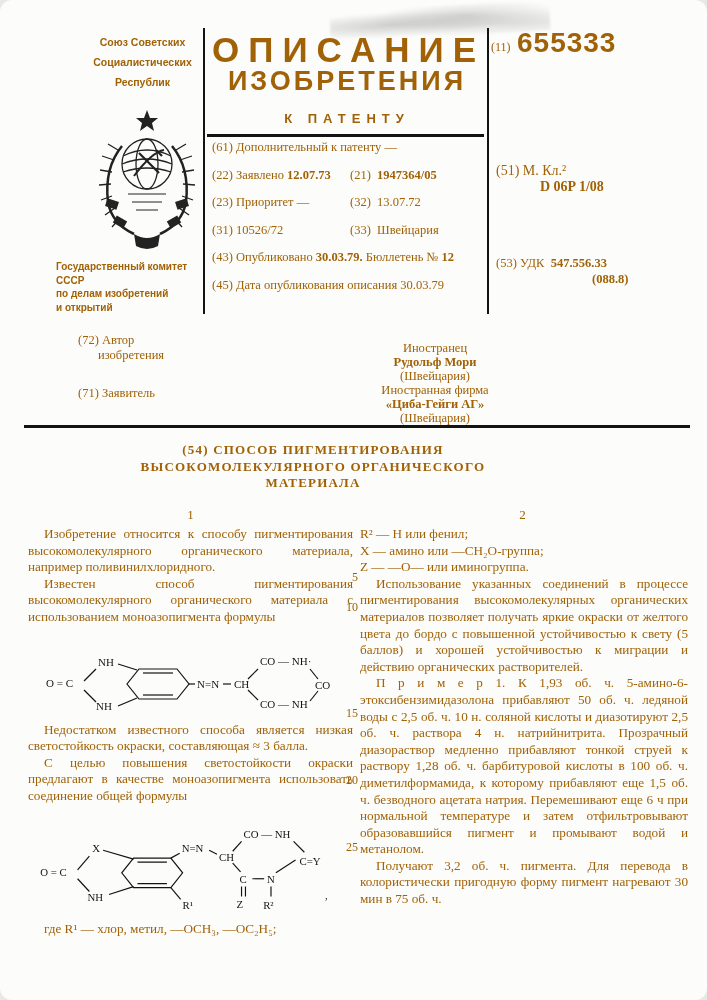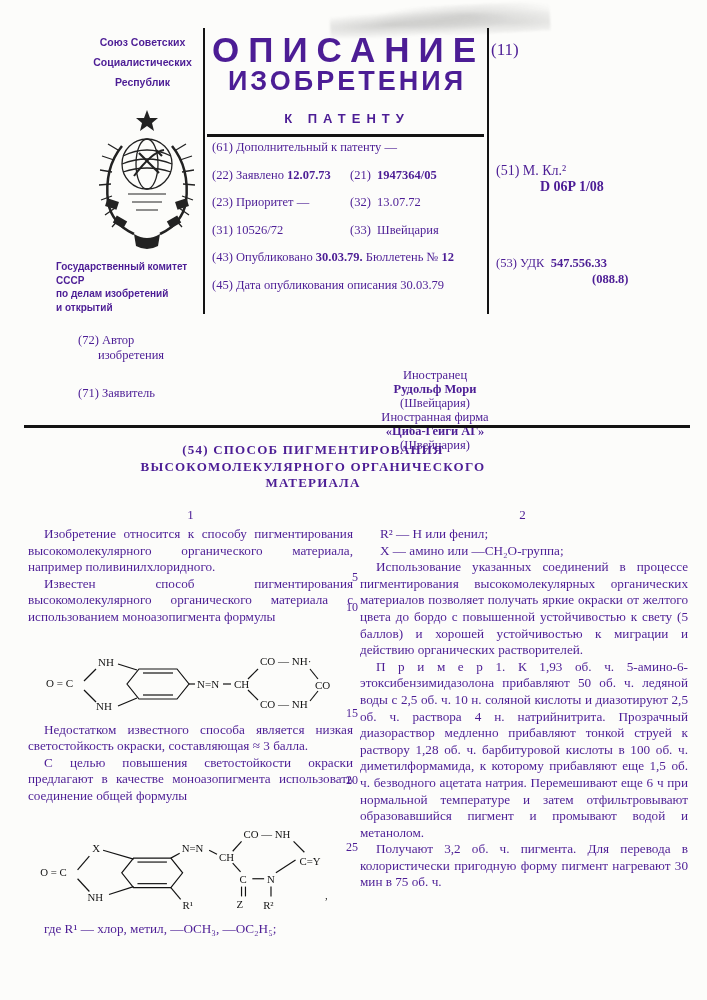--- a/index.html
+++ b/index.html
@@ -1,19 +1,20 @@
 <!DOCTYPE html>
 <html><head>
 <meta charset="utf-8">
 <style>
   html,body{margin:0;padding:0;background:#e8e8e4;}
   .page{
     position:relative;width:707px;height:1000px;margin:0 auto;
-    background:#fcfcfa;color:#4c1d95;overflow:hidden;
+    background:#fcfcfa;color:#a16207;overflow:hidden;
     font-family:"Liberation Serif","DejaVu Serif",serif;
+    border-radius:12px;
   }
   .sans{font-family:"Liberation Sans","DejaVu Sans",sans-serif;}
   .abs{position:absolute;}
   .b{font-weight:bold;}
 
   
   .smudge{
     left:330px;top:6px;width:220px;height:30px;opacity:.55;
     background:
       radial-gradient(ellipse at 28% 55%, rgba(70,70,70,.45), transparent 55%),
@@ -36,45 +37,45 @@
   
   .t-opis{left:209px;top:30px;width:276px;font-size:35px;font-weight:bold;letter-spacing:9px;white-space:nowrap;text-align:right;}
   .t-izob{left:209px;top:66px;width:276px;font-size:27px;font-weight:bold;letter-spacing:3px;white-space:nowrap;text-align:center;}
   .t-kpat{left:209px;top:111px;width:276px;font-size:13px;font-weight:bold;letter-spacing:6px;text-align:center;}
 
   .fields{left:212px;top:141px;width:272px;font-size:12.5px;}
   .frow{position:relative;line-height:13px;margin-bottom:14.5px;white-space:nowrap;}
   .cell2{position:absolute;left:138px;top:0;}
 
   
-  .docnum-prefix{left:491px;top:40px;font-size:17px;}
+  .docnum-prefix{left:491px;top:40px;font-size:12px;}
   .docnum{left:517px;top:27px;font-size:28px;font-weight:bold;letter-spacing:1px;}
   .f51{left:496px;top:163px;font-size:14px;line-height:16px;}
   .f51 .ind{margin-left:44px;}
   .f53{left:496px;top:255px;font-size:12.5px;line-height:16px;}
   .f53 .ind{margin-left:96px;}
 
   
   .p-label{left:78px;font-size:12.5px;line-height:15px;}
   .p72{top:333px;} .p72 .ind{margin-left:20px;}
   .p71{top:386px;}
-  .p-val{left:300px;width:270px;font-size:12.5px;line-height:14px;text-align:center;margin-top:27px;}
+  .p-val{left:300px;width:270px;font-size:12.5px;line-height:14px;text-align:center;}
   .pv-author{top:341px;} .pv-appl{top:383px;}
 
   
   .title54{left:0;top:442px;width:626px;font-size:13px;font-weight:bold;line-height:16.5px;letter-spacing:1.2px;text-align:center;}
 
   
   .colnum{top:507px;width:325px;font-size:13px;text-align:center;}
   .cn1{left:28px;} .cn2{left:360px;}
   .col{top:526px;font-size:13.2px;line-height:16.6px;text-align:justify;}
   .col-l{left:28px;width:325px;}
   .col-r{left:360px;width:328px;}
   .col p{margin:0;text-indent:16px;}
-  .defs{margin-left:20px;text-align:left;}
+  .defs{text-align:left;}
   .where{margin:4px 0 0 6px;text-indent:0;}
   .fml{display:block;margin:6px 0 2px 4px;}
   .fml text{font-size:11px;fill:#131313;font-family:"Liberation Serif","DejaVu Serif",serif;font-weight:500;}
   .fml line, .fml polygon{stroke:#131313;stroke-width:1.2;fill:none;}
 
   
   .gut{left:336px;width:22px;font-size:12px;text-align:right;}
 </style>
 </head>
 <body>
@@ -147,20 +148,21 @@
       <span class="b">30.03.79.</span>
       <span>Бюллетень №</span>
       <span class="b">12</span>
     </div>
     <div class="frow">
       <span>(45) Дата опубликования описания 30.03.79</span>
     </div>
   </div>
 
   <div class="abs docnum-prefix">(11)</div>
+  <div class="abs docnum sans">655333</div>
   <div class="abs f51">
     <div>(51) М.  Кл.²</div>
     <div class="ind b">D  06P  1/08</div>
   </div>
   <div class="abs f53">
     <div><span>(53) УДК</span>&nbsp;&nbsp;<span class="b">547.556.33</span></div>
     <div class="ind b">(088.8)</div>
   </div>
 
   <div class="abs p-label p72">
@@ -254,20 +256,21 @@
       <text x="153" y="100">R¹</text>
       <text x="298" y="90">,</text>
     </svg>
 
     <p class="where">где R¹ — хлор, метил, —OCH₃,  —OC₂H₅;</p>
   </div>
 
   <div class="abs col col-r">
     <div class="defs">R² — Н или фенил;</div>
     <div class="defs">X — амино или —CH₂O-группа;</div>
+    <div class="defs">Z — —О— или иминогруппа.</div>
     <p>Использование указанных  соединений в процессе пигментирования высокомолекулярных органических материалов позволяет получать яркие окраски от желтого цвета до бордо с повышенной устойчивостью к свету (5 баллов)  и хорошей  устойчивостью к миграции и действию  органических растворителей.</p>
     <p>П р и м е р 1.  К 1,93 об. ч. 5-амино-6-этоксибензимидазолона прибавляют 50 об. ч. ледяной воды с 2,5 об. ч. 10 н. соляной кислоты и диазотируют 2,5 об. ч. раствора 4 н. натрийнитрита. Прозрачный диазораствор медленно прибавляют тонкой струей к раствору 1,28 об. ч. барбитуровой кислоты в 100 об. ч. диметилформамида, к которому прибавляют еще 1,5 об. ч. безводного ацетата натрия. Перемешивают еще 6 ч при нормальной температуре и затем отфильтровывают образовавшийся пигмент и промывают водой и метанолом.</p>
     <p>Получают 3,2 об. ч. пигмента. Для перевода в колористически пригодную форму пигмент нагревают 30 мин  в 75 об. ч.</p>
   </div>
 
   <div class="abs gut" style="top:570px">5</div>
   <div class="abs gut" style="top:600px">10</div>
   <div class="abs gut" style="top:706px">15</div>
   <div class="abs gut" style="top:773px">20</div>
   <div class="abs gut" style="top:840px">25</div>

